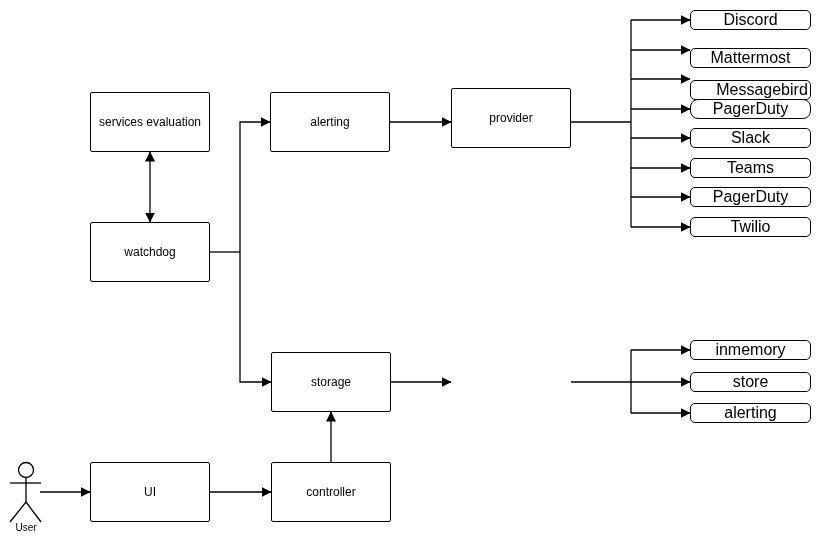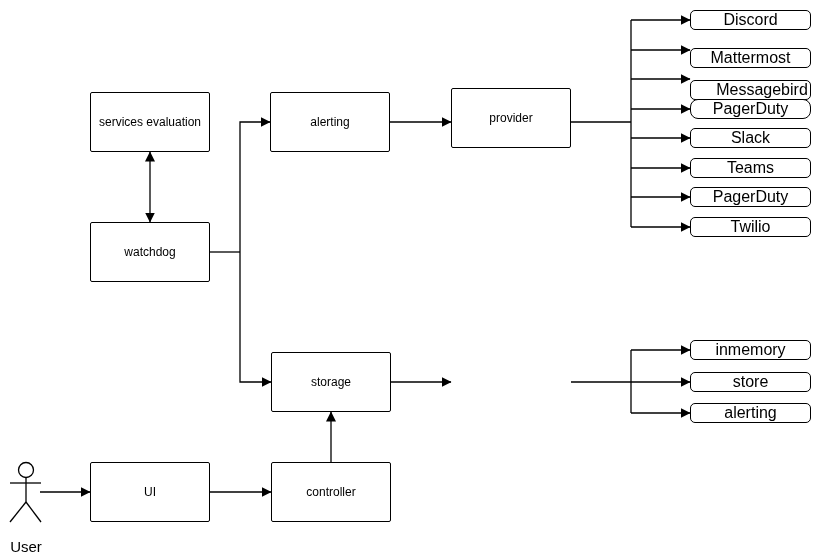--- a/index.html
+++ b/index.html
@@ -58,24 +58,24 @@
     align-items: center;
     justify-content: center;
     text-align: center;
     font-size: 16px;
     color: var(--text);
   }
   .actor-label {
     position: absolute;
     z-index: 2;
     left: 2px;
-    top: 538px;
+    top: 522px;
     width: 48px;
     text-align: center;
-    font-size: 15px;
+    font-size: 10px;
     color: var(--text);
   }
 </style>
 </head>
 <body>
 
 <div class="canvas">
 
   <svg class="connector-layer" viewBox="0 0 822 554" xmlns="http://www.w3.org/2000/svg">
     <defs>

